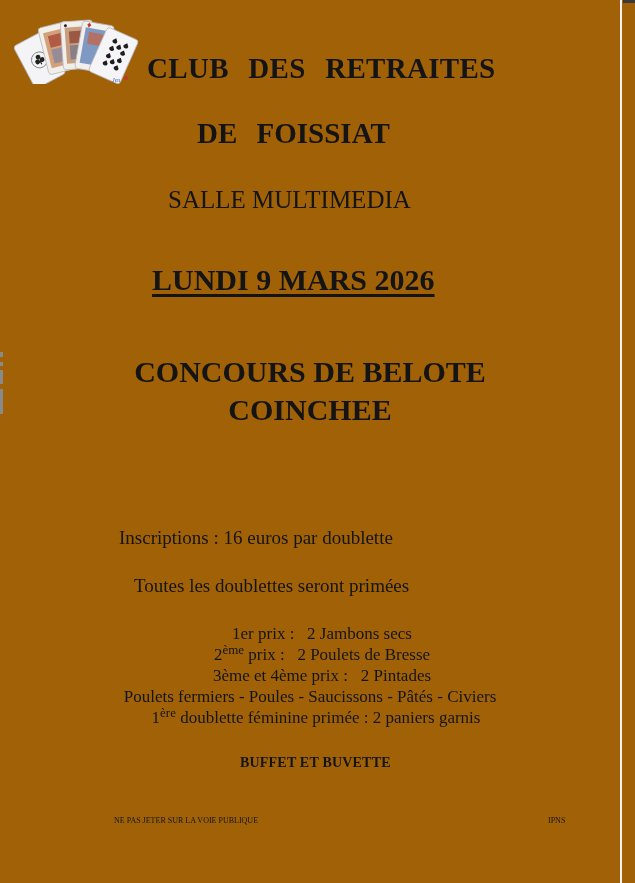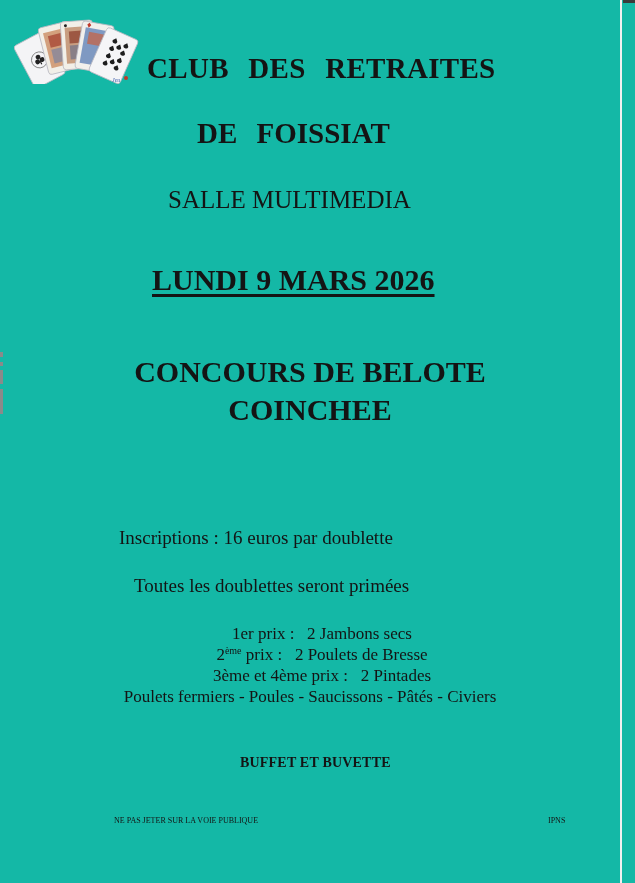--- a/index.html
+++ b/index.html
@@ -12,21 +12,21 @@
       height: 883px;
       position: relative;
       overflow: hidden;
       font-family: "Liberation Serif", "DejaVu Serif", serif;
       color: #141414;
     }
     .page {
       position: absolute;
       left: 0; top: 0;
       width: 635px; height: 883px;
-      background: #14b8a6;
+      background: #a16207;
     }
     
     .edge-mark {
       position: absolute;
       left: 0;
       width: 3px;
       background: #8a8a8a;
     }
     .right-border {
       position: absolute;
@@ -91,21 +91,21 @@
     .info1 { left: 190px; top: 472px; font-size: 19px; }
     .info2 { left: 119px; top: 527px; font-size: 19px; }
     .info3 { left: 134px; top: 575px; font-size: 19px; }
 
     .prize {
       left: 0; width: 620px; text-align: center;
       font-size: 17px;
       line-height: 21px;
     }
     .prize sup {
-      font-size: 10px;
+      font-size: 13px;
       vertical-align: 6px;
       line-height: 0;
     }
     .p1 { top: 623px; left: 12px; }
     .p2 { top: 644px; left: 12px; }
     .p3 { top: 665px; left: 12px; }
     .p4 { top: 686px; left: 0; }
     .p5 { top: 707px; left: 6px; }
 
     .buffet {
@@ -197,18 +197,19 @@
   <div class="line event2">COINCHEE</div>
   <div class="line event1">CONCOURS DE BELOTE</div>
 
   <div class="line info2">Inscriptions : 16 euros par doublette</div>
   <div class="line info3">Toutes les doublettes seront primées</div>
 
   <div class="line prize p1"><span>1er</span><sup></sup><span style="white-space:pre"> prix :   2 Jambons secs</span></div>
   <div class="line prize p2"><span>2</span><sup>ème</sup><span style="white-space:pre"> prix :   2 Poulets de Bresse</span></div>
   <div class="line prize p3"><span>3ème et 4ème</span><sup></sup><span style="white-space:pre"> prix :   2 Pintades</span></div>
   <div class="line prize p4"><span></span><sup></sup><span style="white-space:pre">Poulets fermiers - Poules - Saucissons - Pâtés - Civiers</span></div>
+  <div class="line prize p5"><span>1</span><sup>ère</sup><span style="white-space:pre"> doublette féminine primée : 2 paniers garnis</span></div>
 
   <div class="line buffet">BUFFET ET BUVETTE</div>
 
   <div class="line footer-left">NE PAS JETER SUR LA VOIE PUBLIQUE</div>
   <div class="line footer-right">IPNS</div>
 </div>
 
 </body></html>

